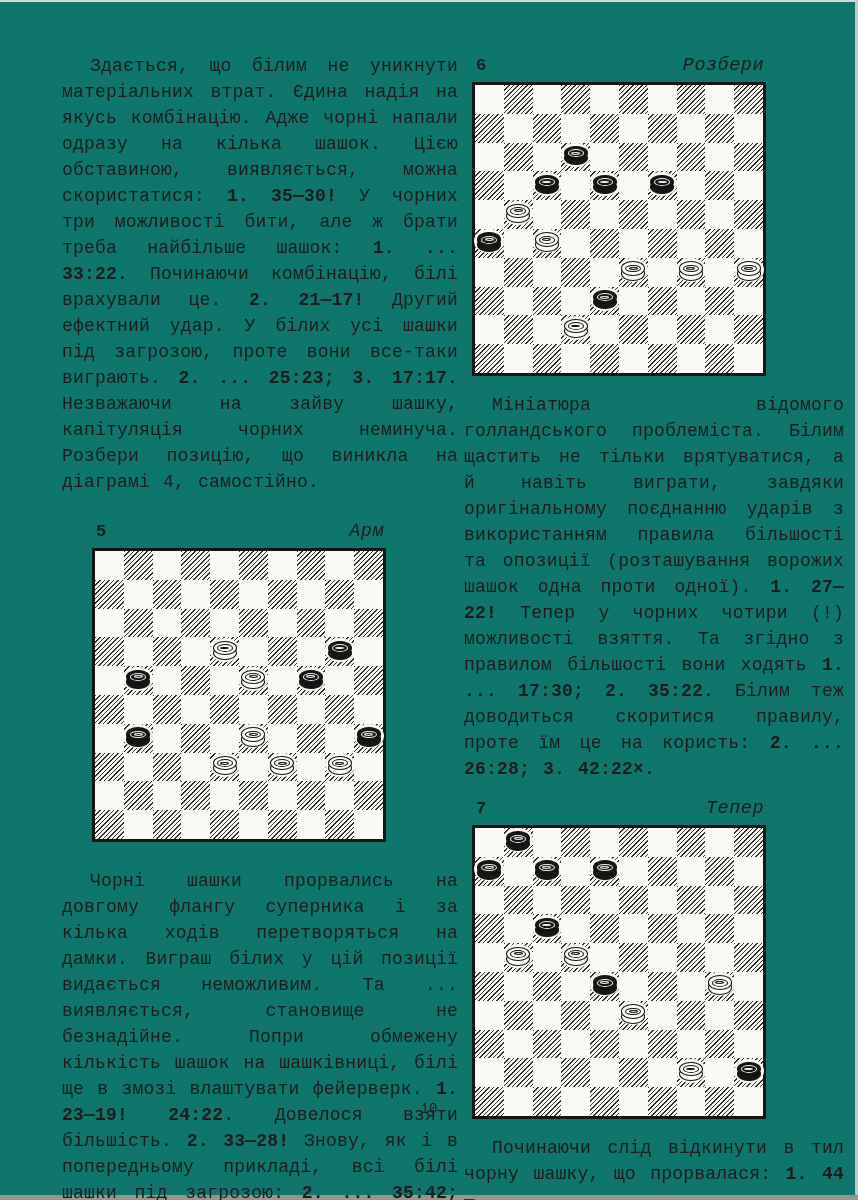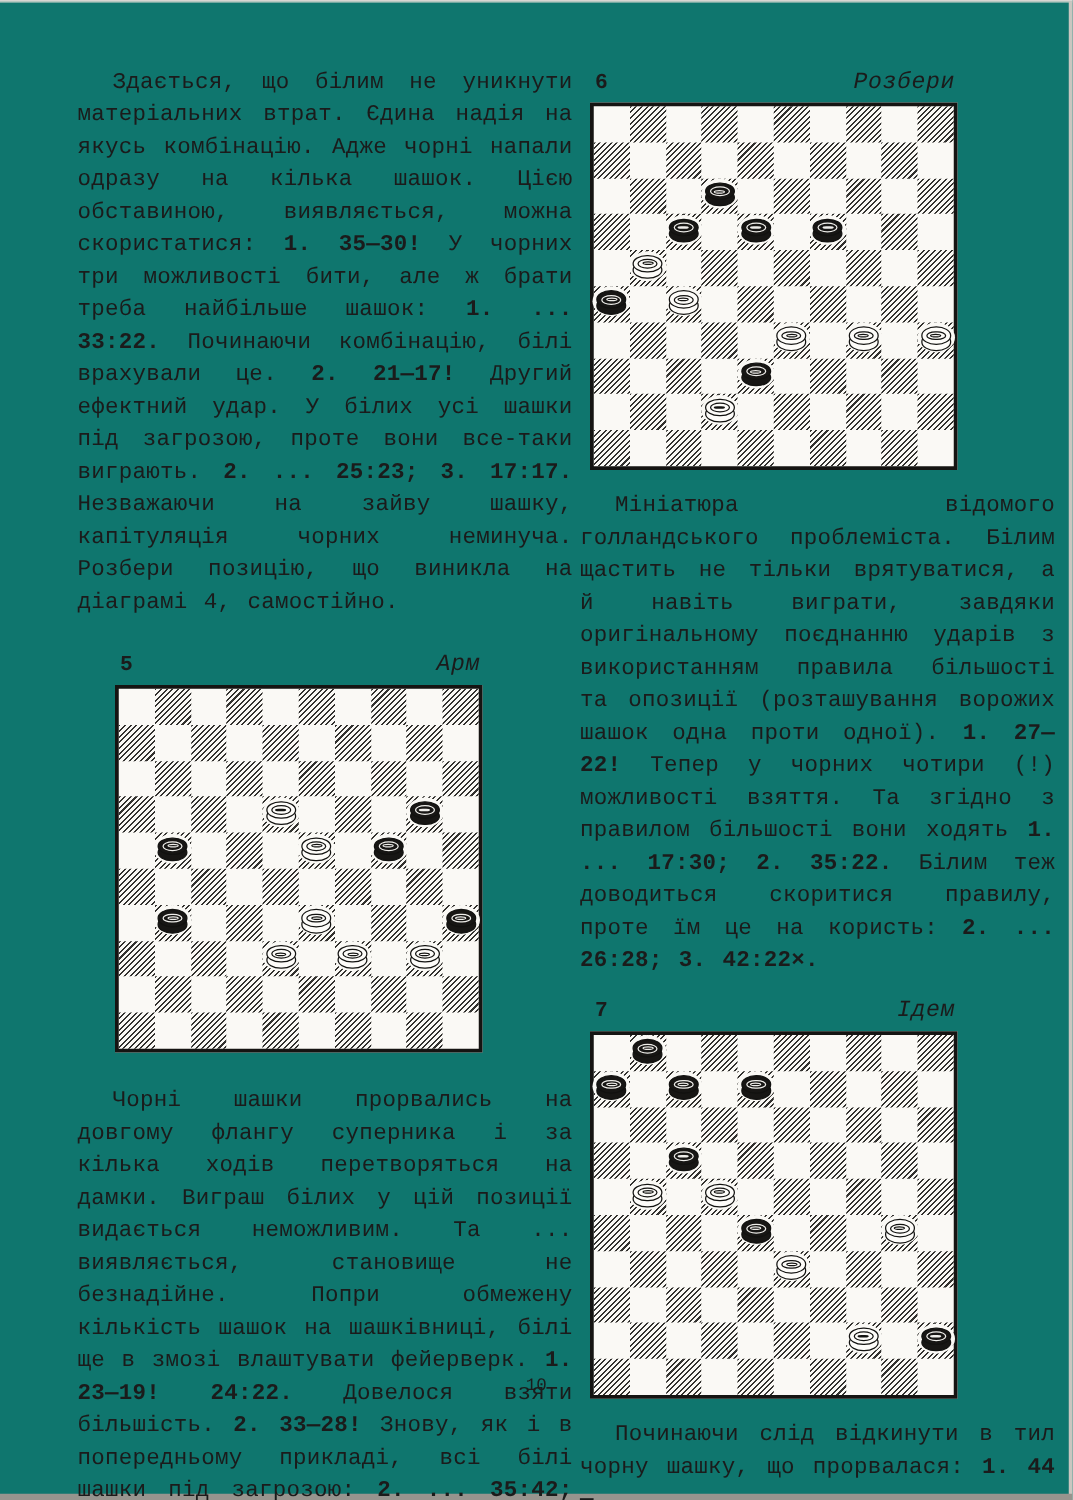--- a/index.html
+++ b/index.html
@@ -443,21 +443,21 @@
             <div class="cell dark"></div>
             <div class="cell"></div>
           </div>
       </div>
 
       <p class="para"><span>Мініатюра відомого голландського проблеміста. Білим щастить не тільки врятуватися, а й навіть виграти, завдяки оригінальному поєднанню ударів з використанням правила більшості та опозиції (розташування ворожих шашок одна проти одної). </span><span class="b">1. 27—22!</span><span> Тепер у чорних чотири (!) можливості взяття. Та згідно з правилом більшості вони ходять </span><span class="b">1. ... 17:30; 2. 35:22.</span><span> Білим теж доводиться скоритися правилу, проте їм це на користь: </span><span class="b">2. ... 26:28; 3. 42:22×.</span></p>
 
       <div class="diagram d-mid">
         <div class="dhead">
           <span class="dnum">7</span>
-          <span class="dtitle">Ідем</span>
+          <span class="dtitle">Тепер</span>
         </div>
         <div class="board">
             <div class="cell"></div>
             <div class="cell dark">
               <div class="pc black">
                 <i class="halo"></i>
                 <i class="side"></i>
                 <i class="top"></i>
               </div>
             </div>

